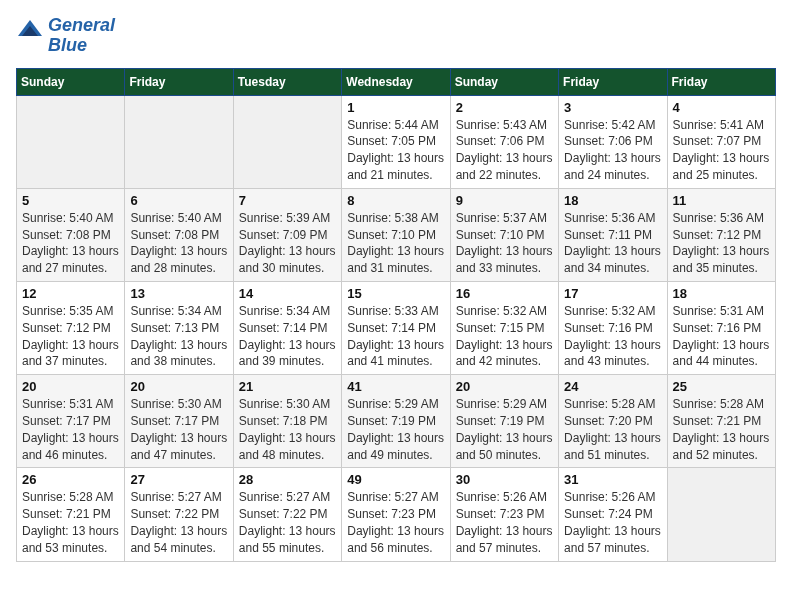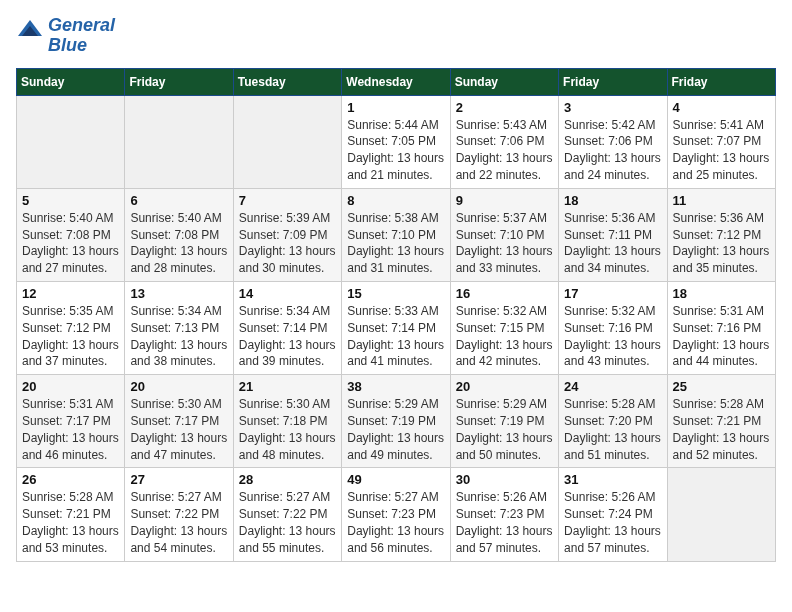--- a/index.html
+++ b/index.html
@@ -211,21 +211,21 @@
         </td>
         <td>
           <div class="day-num">20</div>
           <div class="day-info">Sunrise: 5:30 AM<br>Sunset: 7:17 PM<br>Daylight: 13 hours<br>and 47 minutes.</div>
         </td>
         <td>
           <div class="day-num">21</div>
           <div class="day-info">Sunrise: 5:30 AM<br>Sunset: 7:18 PM<br>Daylight: 13 hours<br>and 48 minutes.</div>
         </td>
         <td>
-          <div class="day-num">38</div>
+          <div class="day-num">41</div>
           <div class="day-info">Sunrise: 5:29 AM<br>Sunset: 7:19 PM<br>Daylight: 13 hours<br>and 49 minutes.</div>
         </td>
         <td>
           <div class="day-num">20</div>
           <div class="day-info">Sunrise: 5:29 AM<br>Sunset: 7:19 PM<br>Daylight: 13 hours<br>and 50 minutes.</div>
         </td>
         <td>
           <div class="day-num">24</div>
           <div class="day-info">Sunrise: 5:28 AM<br>Sunset: 7:20 PM<br>Daylight: 13 hours<br>and 51 minutes.</div>
         </td>

